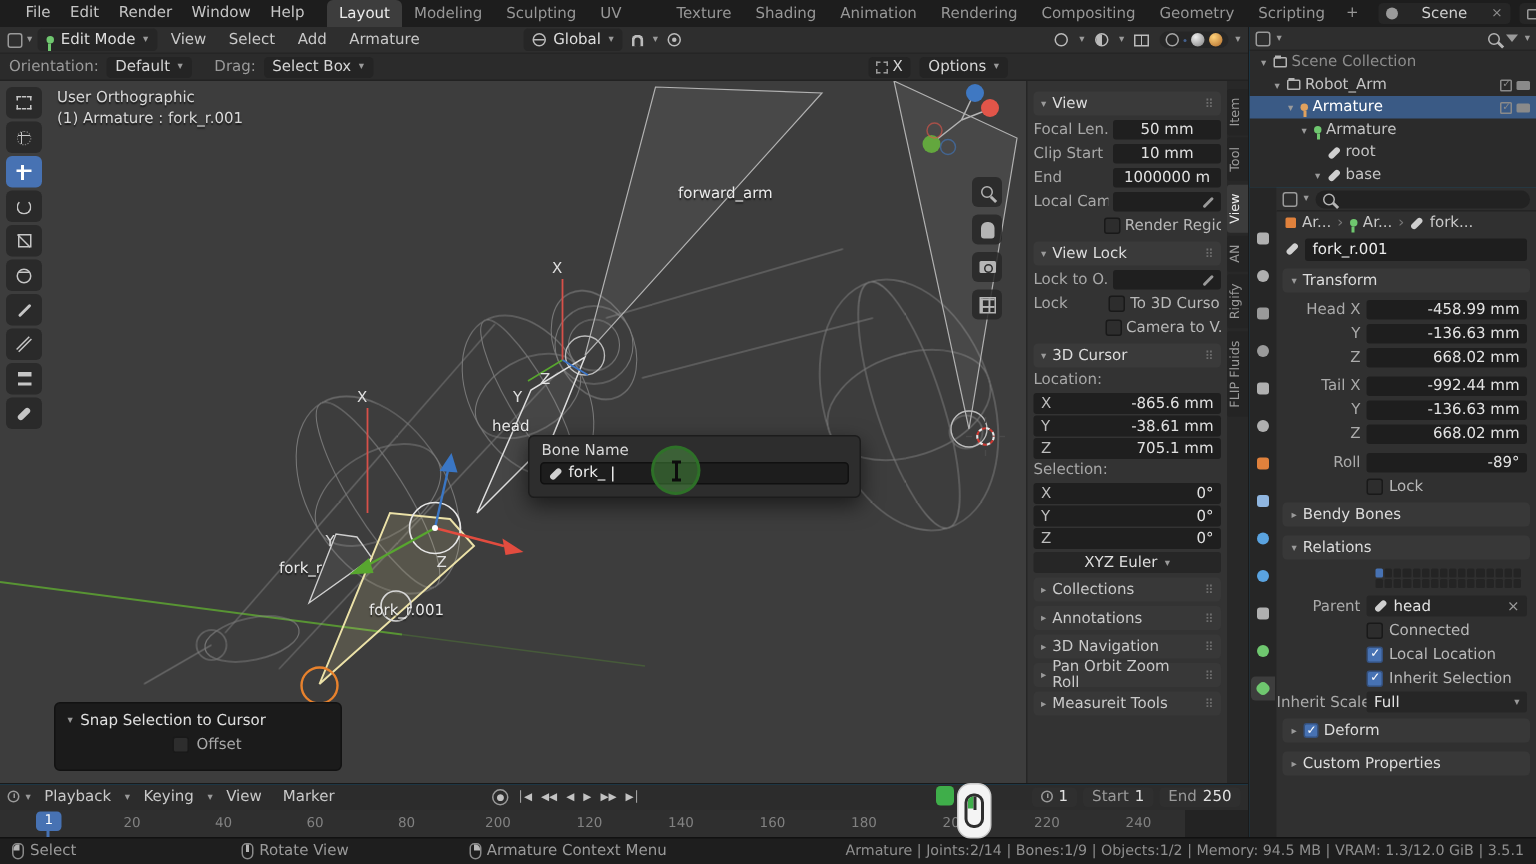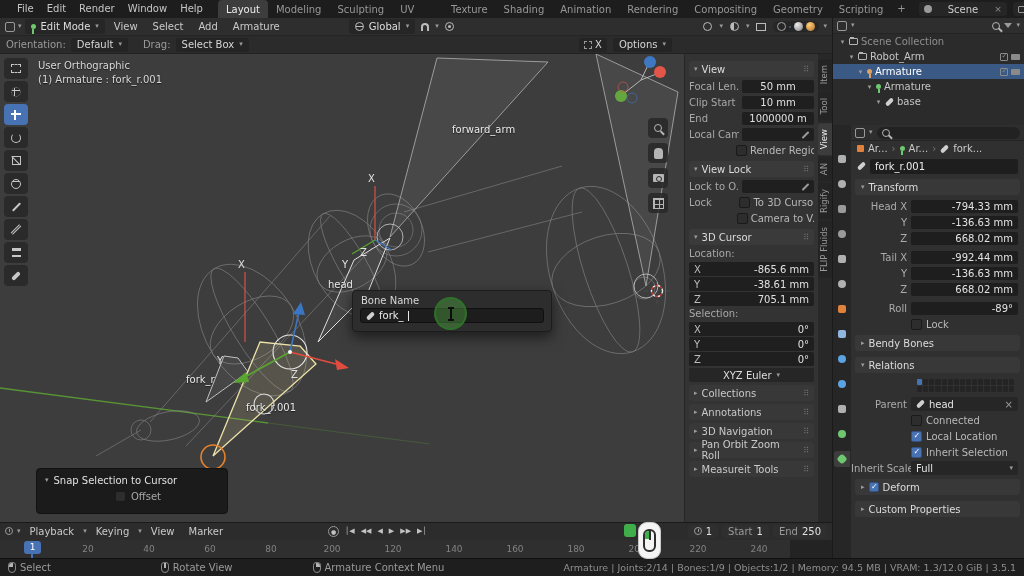--- a/index.html
+++ b/index.html
@@ -105,21 +105,21 @@
   .np-slider .ax{color:#bdbdbd}
   .np-dd{display:flex;align-items:center;justify-content:center;gap:5px;background:#262626;border-radius:2px;height:14px;margin:2px 0;color:#dedede}
   .np-col{display:flex;align-items:center;gap:4px;height:16px;background:#383838;border-radius:3px;padding:0 5px;color:#c9c9c9;margin:3px 0}
 
   
   #ntabs{position:absolute;top:0;bottom:0;right:0;width:14px;background:#282828;z-index:6;display:flex;flex-direction:column;padding-top:4px}
   .ntab{writing-mode:vertical-rl;transform:rotate(180deg);font-size:8.5px;color:#9b9b9b;background:#242424;border-radius:0 2px 2px 0;padding:6px 1px;margin:1px 0;text-align:center}
   .ntab.active{background:#3c3c3c;color:#ececec}
 
   
-  #bonedlg{position:absolute;left:352px;top:236px;width:200px;height:42px;background:#2d2d2d;border:1px solid #1c1c1c;border-radius:4px;box-shadow:0 5px 14px rgba(0,0,0,.55);z-index:10}
+  #bonedlg{position:absolute;left:352px;top:236px;width:222px;height:42px;background:#2d2d2d;border:1px solid #1c1c1c;border-radius:4px;box-shadow:0 5px 14px rgba(0,0,0,.55);z-index:10}
   #bonedlg .ttl{padding:4px 8px 2px;color:#d8d8d8}
   .dlg-input{margin:0 7px;background:#1d1d1d;border:1px solid #101010;border-radius:3px;height:15px;display:flex;align-items:center;padding:0 5px;gap:4px;color:#ececec}
   .ic-bone{width:9px;height:4px;background:#cfcfcf;border-radius:2px;transform:rotate(-45deg);flex:none}
   .tcaret{width:1px;height:10px;background:#e8e8e8}
   #curhl{position:absolute;left:434px;top:243px;width:33px;height:33px;border-radius:50%;background:rgba(80,170,70,.42);border:2px solid rgba(45,115,40,.9);z-index:11;display:flex;align-items:center;justify-content:center}
   .ibeam{width:2px;height:12px;background:#0d0d0d;position:relative}
   .ibeam:before,.ibeam:after{content:"";position:absolute;left:-2px;width:6px;height:2px;background:#0d0d0d}
   .ibeam:before{top:-1px}.ibeam:after{bottom:-1px}
 
   
@@ -706,20 +706,25 @@
               <span class="mini-check"></span>
               <span class="mini-cam"></span>
             </span>
         </div>
         <div class="ol-row" style="padding-left:33px">
           <span class="tw">▾</span>
             <span class="ic-armdata"></span>
           <span>Armature</span>
         </div>
         <div class="ol-row" style="padding-left:42px">
+          <span class="tw"></span>
+            <span class="ic-bone-o"></span>
+          <span>root</span>
+        </div>
+        <div class="ol-row" style="padding-left:42px">
           <span class="tw">▾</span>
             <span class="ic-bone-o"></span>
           <span>base</span>
         </div>
         <div class="ol-row" style="padding-left:51px">
           <span class="tw"></span>
 
         </div>
       </div>
 
@@ -789,21 +794,21 @@
                 <span>fork_r.001</span>
               </div>
           </div>
 
           <div class="pp-head">
             <span class="car">▾</span>
             <span>Transform</span>
           </div>
           <div class="pr-row">
               <span class="pr-lab">Head X</span>
-              <div class="pr-field"><span>-794.33 mm</span></div>
+              <div class="pr-field"><span>-458.99 mm</span></div>
             </div>
           <div class="pr-row">
               <span class="pr-lab">Y</span>
               <div class="pr-field"><span>-136.63 mm</span></div>
             </div>
           <div class="pr-row">
               <span class="pr-lab">Z</span>
               <div class="pr-field"><span>668.02 mm</span></div>
             </div>
           <div class="pr-gap"></div>

